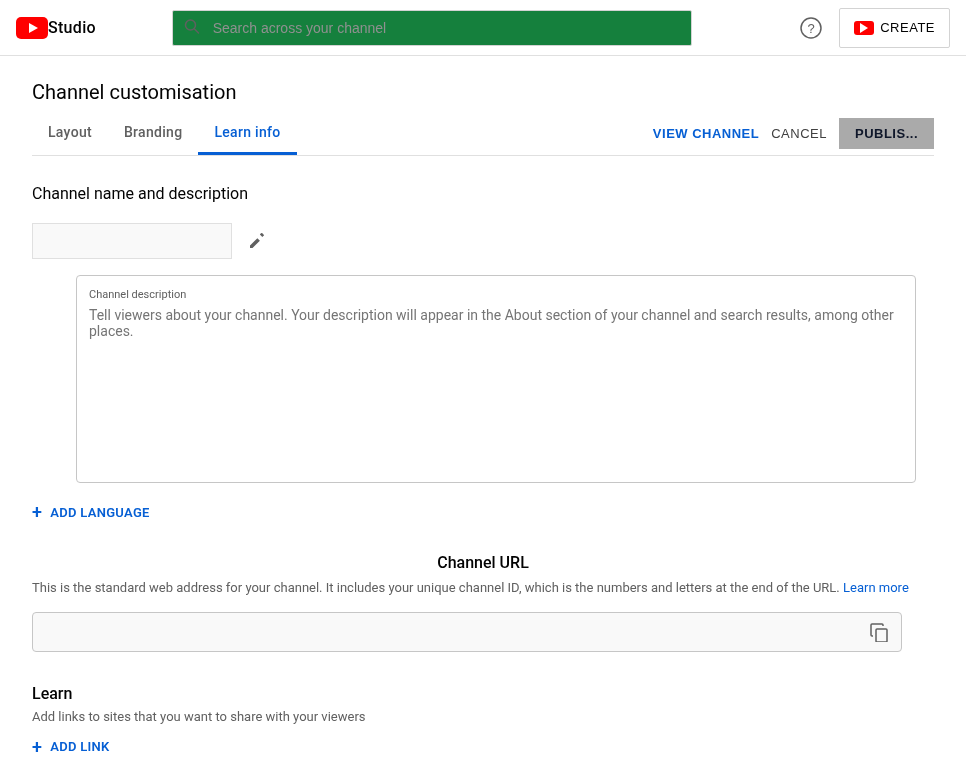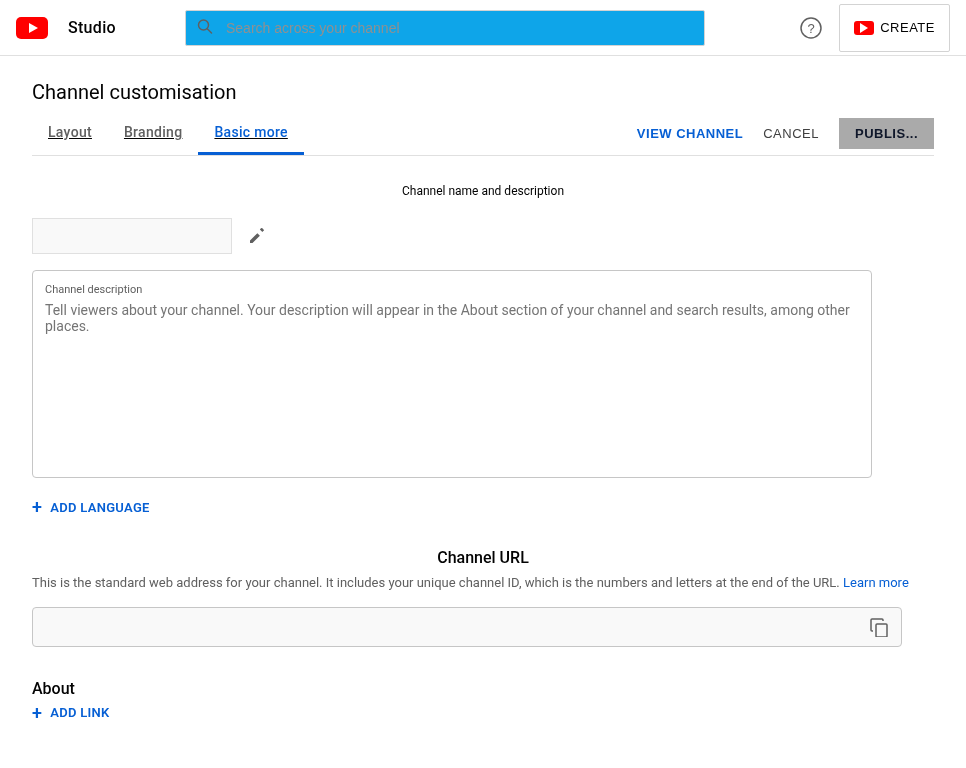--- a/index.html
+++ b/index.html
@@ -13,21 +13,21 @@
       padding: 0 16px;
       border-bottom: 1px solid #e0e0e0;
       position: sticky;
       top: 0;
       background: #fff;
       z-index: 100;
     }
     .logo-area {
       display: flex;
       align-items: center;
-      gap: 20px;
+      gap: 0;
       margin-right: 24px;
       text-decoration: none;
     }
     .yt-logo {
       width: 32px;
       height: 22px;
     }
     .studio-text {
       font-size: 16px;
       font-weight: 500;
@@ -42,21 +42,21 @@
     }
     .search-bar input {
       width: 100%;
       height: 36px;
       border: 1px solid #d3d3d3;
       border-radius: 2px;
       padding: 0 6px 0 40px;
       font-size: 14px;
       color: #030303;
       outline: none;
-      background: #0ea5e9;
+      background: #15803d;
     }
     .search-bar input::placeholder { color: #909090; }
     .search-bar .search-icon-wrap {
       position: absolute;
       left: 12px;
       top: 50%;
       transform: translateY(-50%);
       color: #606060;
     }
     .header-right {
@@ -79,21 +79,21 @@
       font-size: 18px;
     }
     .create-btn {
       display: flex;
       align-items: center;
       gap: 6px;
       background: #fff;
       border: 1px solid #d3d3d3;
       border-radius: 2px;
       padding: 0 14px;
-      height: 48px;
+      height: 40px;
       cursor: pointer;
       font-size: 13px;
       font-weight: 500;
       letter-spacing: 0.5px;
       color: #030303;
     }
     .create-btn .create-icon {
       width: 20px;
       height: 14px;
       background: #ff0000;
@@ -128,41 +128,40 @@
     .tabs-bar {
       display: flex;
       align-items: center;
       border-bottom: 1px solid #e0e0e0;
       margin-bottom: 28px;
     }
     .tabs-left {
       display: flex;
       align-items: center;
       gap: 0;
-      text-decoration: underline;
     }
     .tab-item {
       padding: 12px 16px;
       font-size: 14px;
       font-weight: 500;
       color: #606060;
       cursor: pointer;
       border-bottom: 3px solid transparent;
       text-decoration: none;
       letter-spacing: 0.3px;
       white-space: nowrap;
     }
     .tab-item.active {
       color: #065fd4;
       border-bottom: 3px solid #065fd4;
     }
     .tabs-right {
       display: flex;
       align-items: center;
-      gap: 20px;
+      gap: 12px;
       margin-left: auto;
     }
     .view-channel-btn {
       font-size: 13px;
       font-weight: 600;
       color: #065fd4;
       background: none;
       border: none;
       cursor: pointer;
       letter-spacing: 0.5px;
@@ -185,25 +184,24 @@
       padding: 8px 16px;
       font-size: 13px;
       font-weight: 600;
       letter-spacing: 0.5px;
       cursor: not-allowed;
       text-transform: uppercase;
     }
 
     
     .section-title {
-      font-size: 12px;
+      font-size: 16px;
       font-weight: 400;
       color: #030303;
       margin-bottom: 20px;
-      text-align: center;
     }
 
     
     .channel-name-row {
       display: flex;
       align-items: center;
       gap: 12px;
       margin-bottom: 16px;
     }
     .channel-name-display {
@@ -230,20 +228,21 @@
 
     
     .description-box {
       width: 840px;
       max-width: 100%;
       border: 1px solid #c6c6c6;
       border-radius: 4px;
       padding: 12px;
       position: relative;
       margin-bottom: 20px;
+      margin-left: 44px;
     }
     .description-label {
       font-size: 11px;
       color: #606060;
       margin-bottom: 6px;
       display: block;
     }
     .description-textarea {
       width: 100%;
       border: none;
@@ -390,21 +389,21 @@
 
   <div class="tabs-bar">
     <div class="tabs-left">
       <a class="tab-item" href="#">
         <span>Layout</span>
       </a>
       <a class="tab-item" href="#">
         <span>Branding</span>
       </a>
       <a class="tab-item active" href="#">
-        <span>Basic more</span>
+        <span>Learn info</span>
       </a>
     </div>
     <div class="tabs-right">
       <button class="view-channel-btn">VIEW CHANNEL</button>
       <button class="cancel-btn">CANCEL</button>
       <button class="publish-btn">PUBLIS...</button>
     </div>
   </div>
 
   <div class="channel-url-section">
@@ -443,20 +442,21 @@
       <button class="copy-btn" title="Copy URL">
         <svg width="20" height="20" viewBox="0 0 20 20" fill="none">
           <rect x="7" y="7" width="11" height="13" rx="1" stroke="#606060" stroke-width="1.5"></rect>
           <path d="M4 14H3a1 1 0 01-1-1V3a1 1 0 011-1h10a1 1 0 011 1v1" stroke="#606060" stroke-width="1.5"></path>
         </svg>
       </button>
     </div>
   </div>
 
   <div class="links-section">
-    <h2 class="links-title">About</h2>
+    <h2 class="links-title">Learn</h2>
+    <p class="links-desc">Add links to sites that you want to share with your viewers</p>
     <div class="add-link-row">
       <span class="plus-icon">+</span>
       <span>ADD LINK</span>
     </div>
   </div>
 
 </div>
 
 </body></html>

